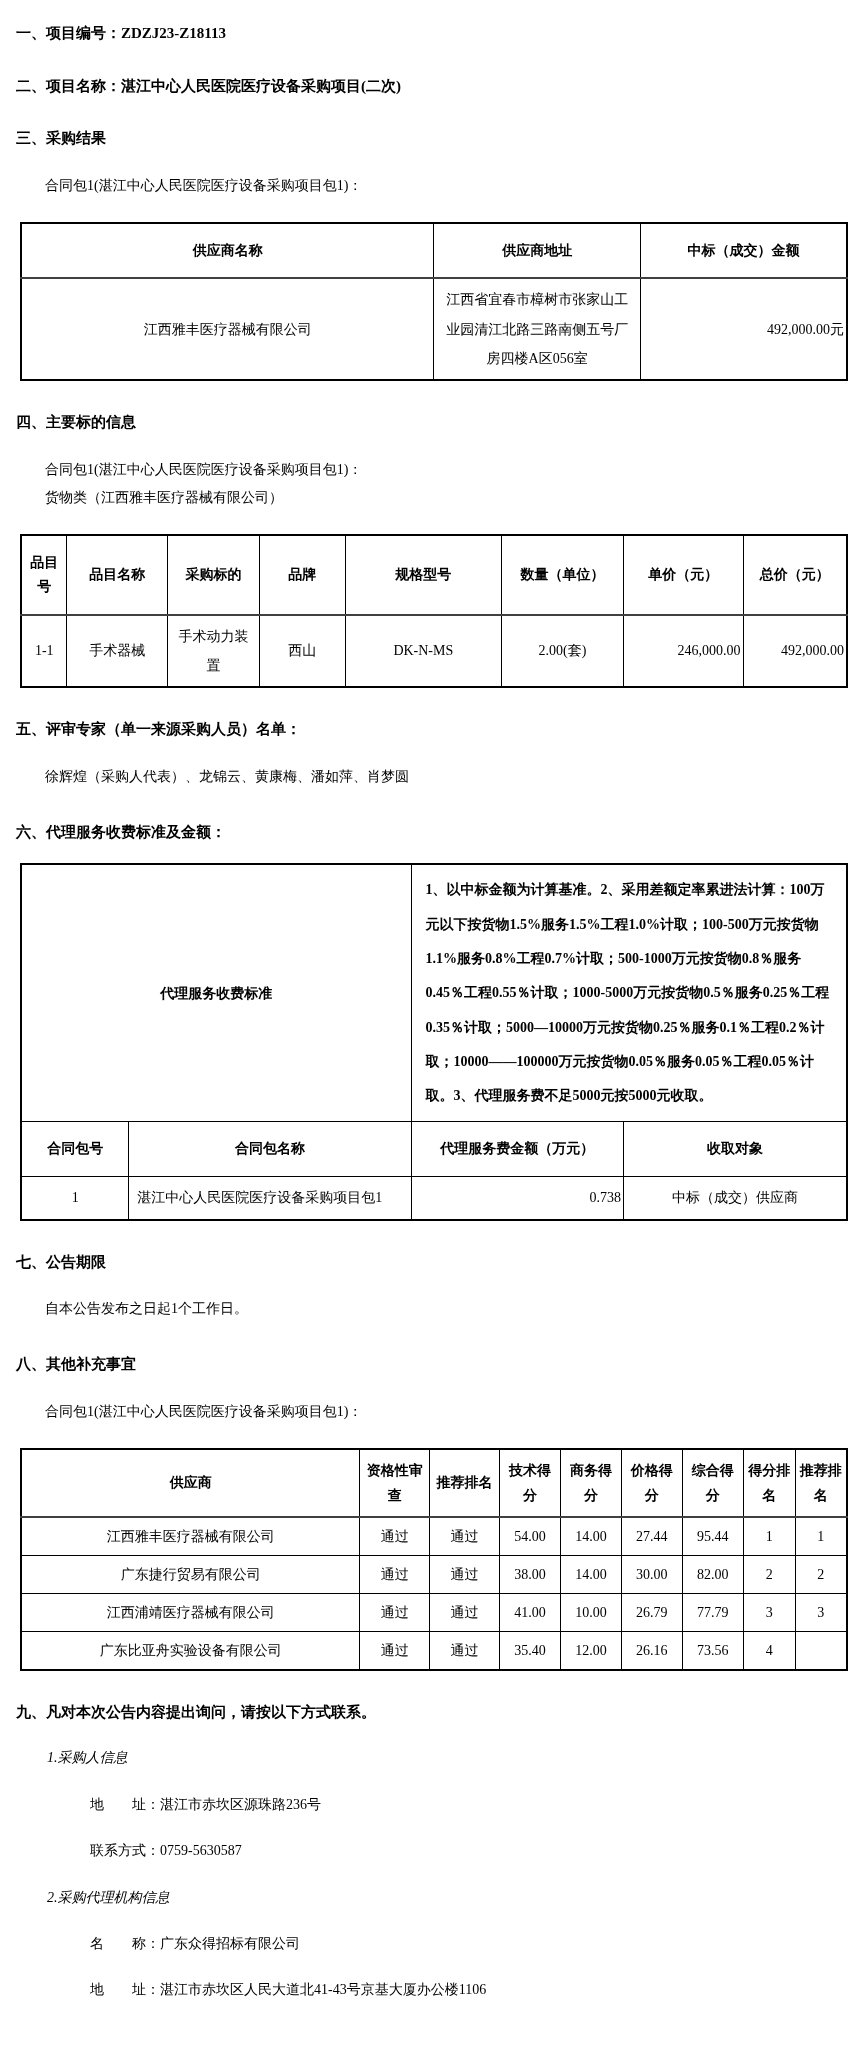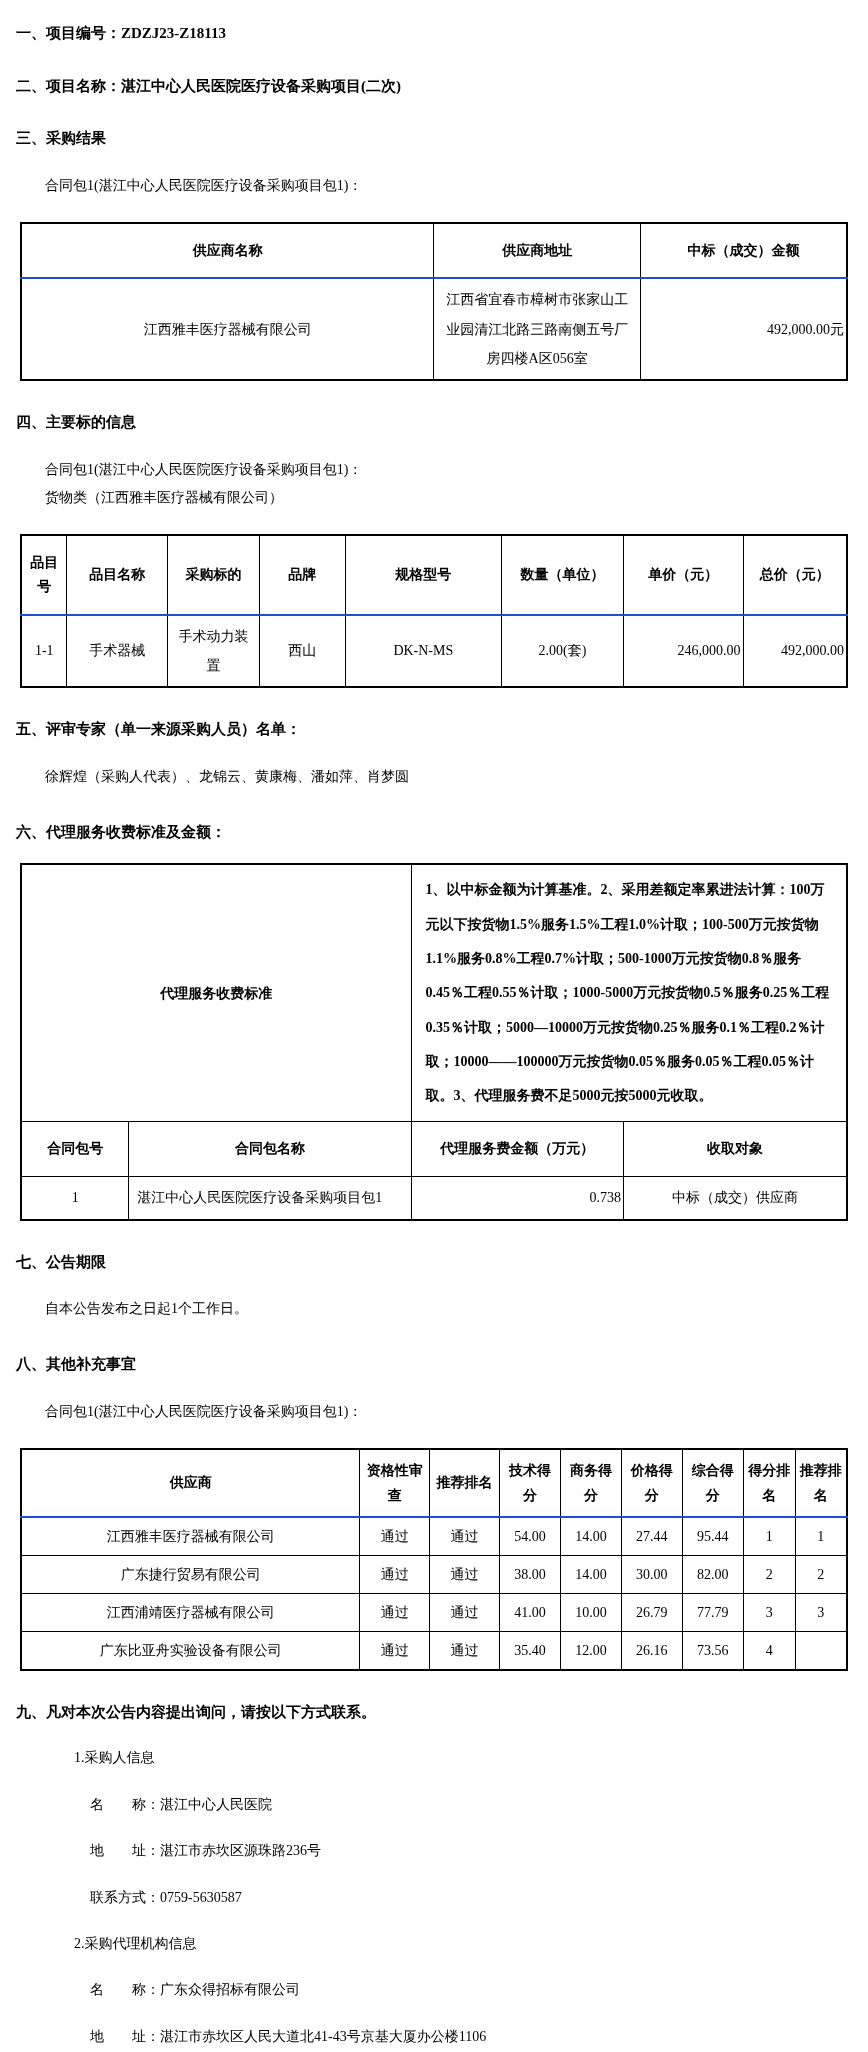--- a/index.html
+++ b/index.html
@@ -36,37 +36,37 @@
   th, td {
     border: 1px solid #000;
     vertical-align: middle;
   }
   th {
     font-weight: 700;
     text-align: center;
     padding: 15px 6px;
     line-height: 1.7;
   }
-  thead th { border-bottom: 2px solid #1d4ed8; }
+  thead th { border-bottom: 2px solid #404040; }
   td {
     padding: 6px 8px;
     line-height: 2.1;
   }
   .ta-c { text-align: center; }
   .ta-l { text-align: left; }
   .ta-r { text-align: right; padding-right: 2px; }
 
   .fee-label { font-weight: 700; text-align: center; }
   .fee-text  { line-height: 2.45; padding: 8px 14px; text-align: left; font-weight: bold; }
 
   .t4 th { padding: 8px 4px; line-height: 1.8; }
   .t4 td { padding: 8px 4px; line-height: 1.5; text-align: center; }
 
   .contact-line { margin: 24px 0; line-height: 1.6; }
-  .indent-1 { margin-left: 58px; }
+  .indent-1 { margin-left: 31px; font-style: italic; }
   .indent-2 { margin-left: 74px; }
 </style>
 </head>
 <body>
 
 <div class="page">
 
   <div class="sec-title first">一、项目编号：ZDZJ23-Z18113</div>
 
   <div class="sec-title">二、项目名称：湛江中心人民医院医疗设备采购项目(二次)</div>
@@ -254,21 +254,20 @@
         <td>73.56</td>
         <td>4</td>
         <td></td>
       </tr>
     </tbody>
   </table>
 
   <div class="sec-title">九、凡对本次公告内容提出询问，请按以下方式联系。</div>
 
   <div class="contact-line indent-1">1.采购人信息</div>
-  <div class="contact-line indent-2">名　　称：湛江中心人民医院</div>
   <div class="contact-line indent-2">地　　址：湛江市赤坎区源珠路236号</div>
   <div class="contact-line indent-2">联系方式：0759-5630587</div>
 
   <div class="contact-line indent-1">2.采购代理机构信息</div>
   <div class="contact-line indent-2">名　　称：广东众得招标有限公司</div>
   <div class="contact-line indent-2">地　　址：湛江市赤坎区人民大道北41-43号京基大厦办公楼1106</div>
 
 </div>
 
 </body></html>

